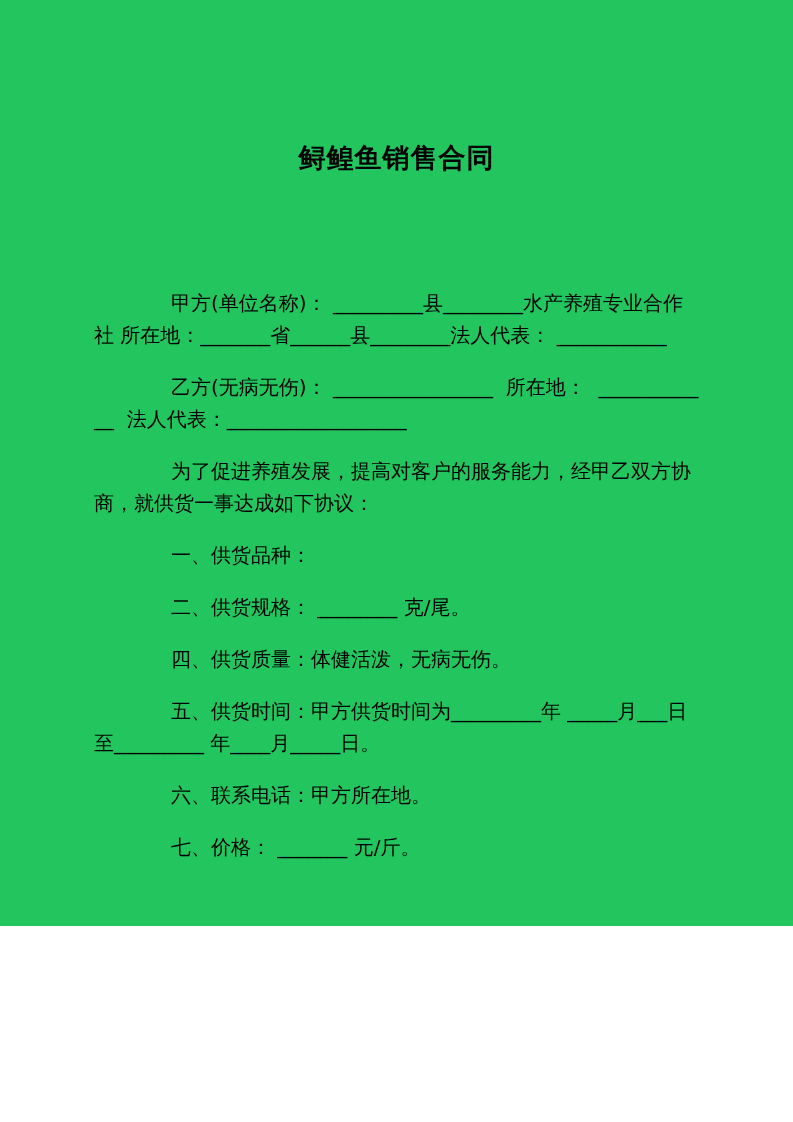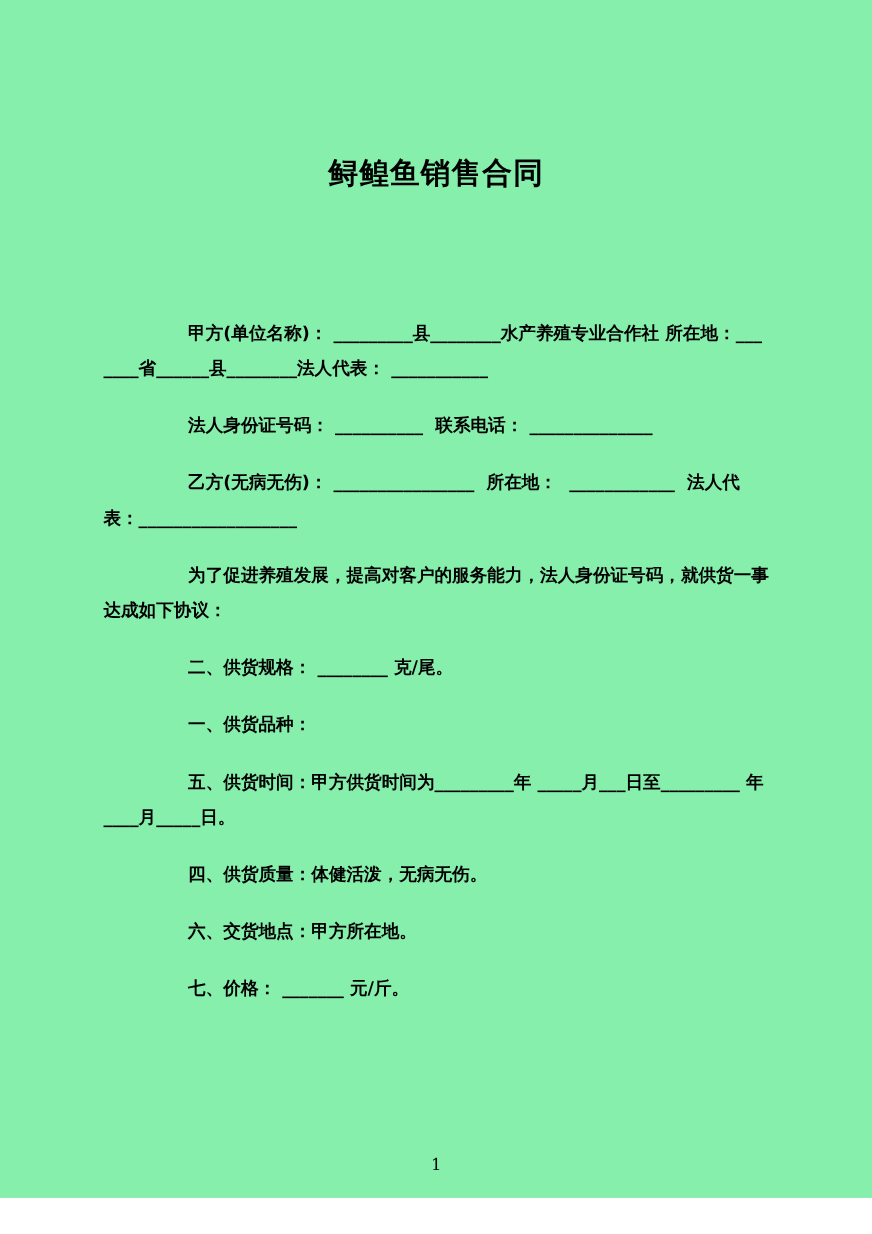--- a/index.html
+++ b/index.html
@@ -3,42 +3,42 @@
 <meta charset="utf-8">
 <style>
   html, body {
     margin: 0;
     padding: 0;
     background: #ffffff;
   }
   .page {
     position: relative;
     width: 793px;
-    height: 1089px;
+    height: 926px;
     margin: 0 auto;
-    background: #86efac;
+    background: #22c55e;
     color: #000000;
     font-family: "DejaVu Sans", sans-serif;
     box-sizing: border-box;
     padding: 140px 94px 0 94px;
     overflow: hidden;
   }
   .doc-title {
     margin: 0 0 111px 0;
     font-size: 27px;
     line-height: 36px;
     font-weight: 700;
     text-align: center;
     letter-spacing: 1px;
   }
   .para {
     margin: 0 0 20px 0;
-    font-size: 16px;
+    font-size: 20px;
     line-height: 32px;
-    font-weight: 700;
+    font-weight: 400;
     text-indent: 77px;
     word-break: break-all;
     white-space: pre-wrap;
   }
   .page-footer {
     position: absolute;
     top: 1049px;
     left: 0;
     right: 0;
     text-align: center;
@@ -50,35 +50,34 @@
 </style>
 </head>
 <body>
 
 <div class="page">
 
   <h1 class="doc-title">鲟鳇鱼销售合同</h1>
 
   <p class="para">甲方(单位名称)： _________县________水产养殖专业合作社 所在地：_______省______县________法人代表： ___________</p>
 
-  <p class="para">法人身份证号码： __________  联系电话： ______________</p>
 
   <p class="para">乙方(无病无伤)： ________________  所在地：  ____________  法人代表：__________________</p>
 
 
-  <p class="para">为了促进养殖发展，提高对客户的服务能力，法人身份证号码，就供货一事达成如下协议：</p>
+  <p class="para">为了促进养殖发展，提高对客户的服务能力，经甲乙双方协商，就供货一事达成如下协议：</p>
+
+  <p class="para">一、供货品种：</p>
 
   <p class="para">二、供货规格： ________ 克/尾。</p>
 
-  <p class="para">一、供货品种：</p>
 
+  <p class="para">四、供货质量：体健活泼，无病无伤。</p>
 
   <p class="para">五、供货时间：甲方供货时间为_________年 _____月___日至_________ 年____月_____日。</p>
 
-  <p class="para">四、供货质量：体健活泼，无病无伤。</p>
-
-  <p class="para">六、交货地点：甲方所在地。</p>
+  <p class="para">六、联系电话：甲方所在地。</p>
 
   <p class="para">七、价格： _______ 元/斤。</p>
 
   <div class="page-footer">1</div>
 
 </div>
 
 </body></html>

